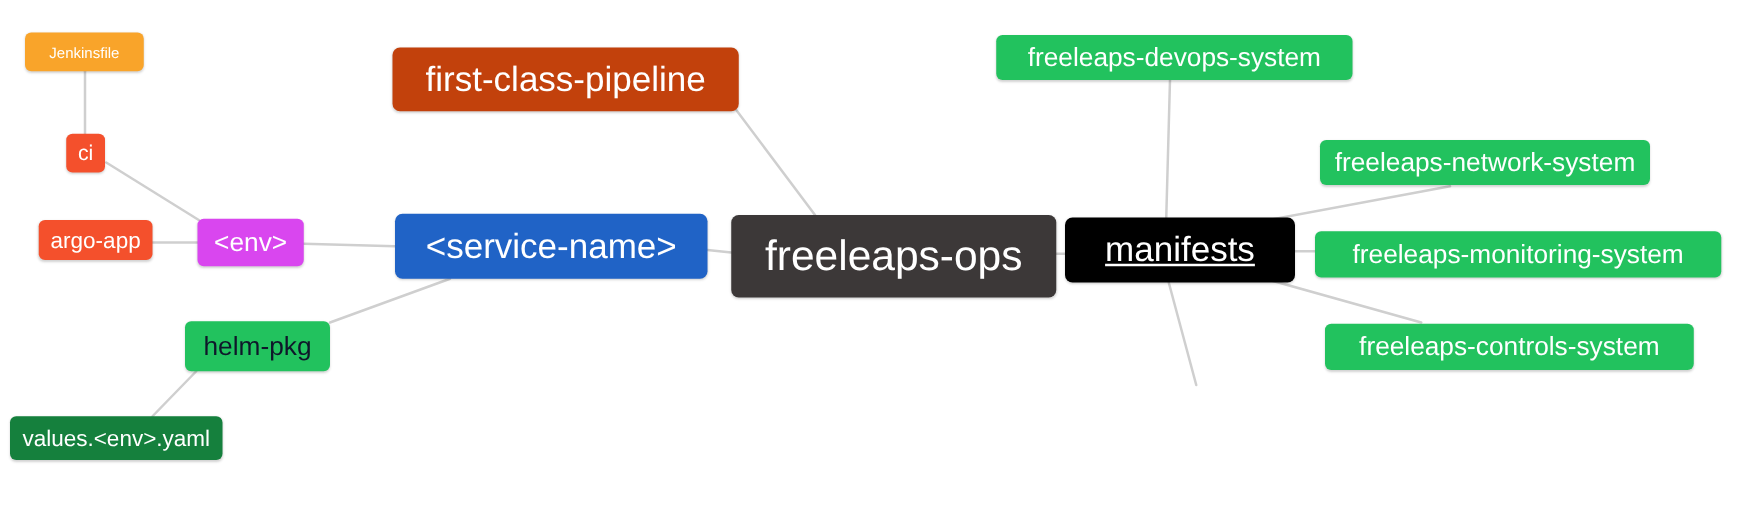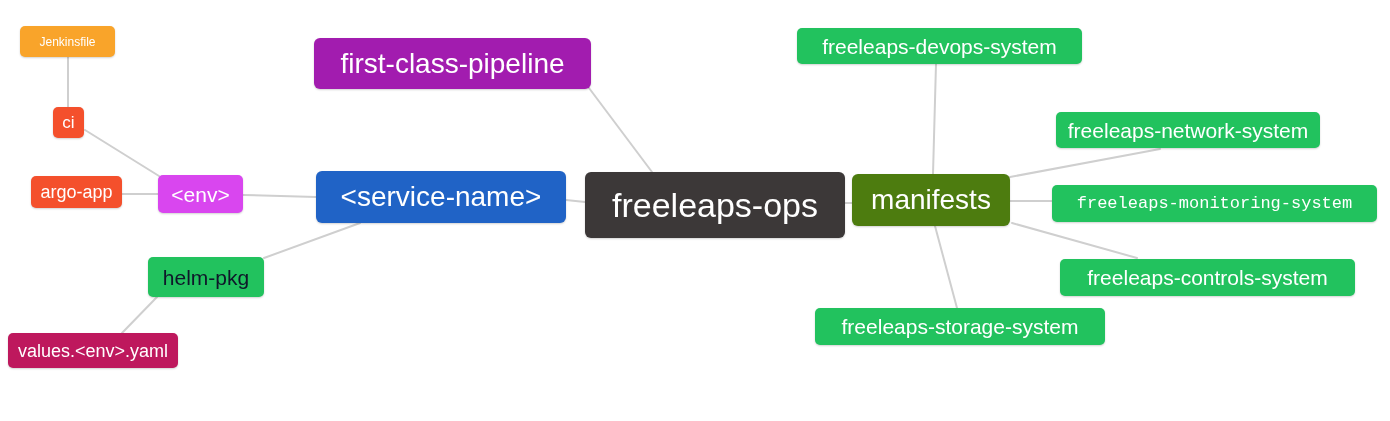--- a/index.html
+++ b/index.html
@@ -67,43 +67,40 @@
     </div>
   <div class="node" style="left: 31px; top: 176px; width: 91px; height: 32px; background: rgb(244, 80, 44); color: rgb(255, 255, 255); font-size: 18px; text-align: right;">
       <span class="label">argo-app</span>
     </div>
   <div class="node" style="left: 158px; top: 175px; width: 85px; height: 38px; background: #d946ef; color: rgb(255, 255, 255); font-size: 21px;">
       <span class="label">&lt;env&gt;</span>
     </div>
   <div class="node" style="left: 148px; top: 257px; width: 116px; height: 40px; background: rgb(34, 194, 94); color: #0f172a; font-size: 21px;">
       <span class="label">helm-pkg</span>
     </div>
-  <div class="node" style="left: 8px; top: 333px; width: 170px; height: 35px; background: #be185d; color: rgb(255, 255, 255); font-size: 18px;">
+  <div class="node" style="left: 8px; top: 333px; width: 170px; height: 35px; background: #15803d; color: rgb(255, 255, 255); font-size: 18px;">
       <span class="label">values.&lt;env&gt;.yaml</span>
     </div>
-  <div class="node big" style="left: 314px; top: 38px; width: 277px; height: 51px; background: #a21caf; color: rgb(255, 255, 255); font-size: 28px;">
+  <div class="node big" style="left: 314px; top: 38px; width: 277px; height: 51px; background: #c2410c; color: rgb(255, 255, 255); font-size: 28px;">
       <span class="label">first-class-pipeline</span>
     </div>
   <div class="node big" style="left: 585px; top: 172px; width: 260px; height: 66px; background: rgb(60, 56, 56); color: rgb(255, 255, 255); font-size: 34px;">
       <span class="label">freeleaps-ops</span>
     </div>
   <div class="node big" style="left: 316px; top: 171px; width: 250px; height: 52px; background: rgb(32, 99, 198); color: rgb(255, 255, 255); font-size: 28px;">
       <span class="label">&lt;service-name&gt;</span>
     </div>
-  <div class="node big" style="left: 852px; top: 174px; width: 158px; height: 52px; background: #4d7c0f; color: rgb(255, 255, 255); font-size: 28px;">
+  <div class="node big" style="left: 852px; top: 174px; width: 184px; height: 52px; background: #000000; color: rgb(255, 255, 255); font-size: 28px; text-decoration: underline;">
       <span class="label">manifests</span>
     </div>
   <div class="node" style="left: 797px; top: 28px; width: 285px; height: 36px; background: rgb(34, 194, 94); color: rgb(255, 255, 255); font-size: 21px;">
       <span class="label">freeleaps-devops-system</span>
     </div>
   <div class="node" style="left: 1056px; top: 112px; width: 264px; height: 36px; background: rgb(34, 194, 94); color: rgb(255, 255, 255); font-size: 21px;">
       <span class="label">freeleaps-network-system</span>
     </div>
-  <div class="node" style="left: 1052px; top: 185px; width: 325px; height: 37px; background: rgb(34, 194, 94); color: rgb(255, 255, 255); font-size: 17px; font-family: Liberation Mono, monospace;">
+  <div class="node" style="left: 1052px; top: 185px; width: 325px; height: 37px; background: rgb(34, 194, 94); color: rgb(255, 255, 255); font-size: 21px;">
       <span class="label">freeleaps-monitoring-system</span>
     </div>
   <div class="node" style="left: 1060px; top: 259px; width: 295px; height: 37px; background: rgb(34, 194, 94); color: rgb(255, 255, 255); font-size: 21px;">
       <span class="label">freeleaps-controls-system</span>
     </div>
-  <div class="node" style="left: 815px; top: 308px; width: 290px; height: 37px; background: rgb(34, 194, 94); color: rgb(255, 255, 255); font-size: 21px;">
-      <span class="label">freeleaps-storage-system</span>
-    </div>
 </div>
 
 </body></html>

